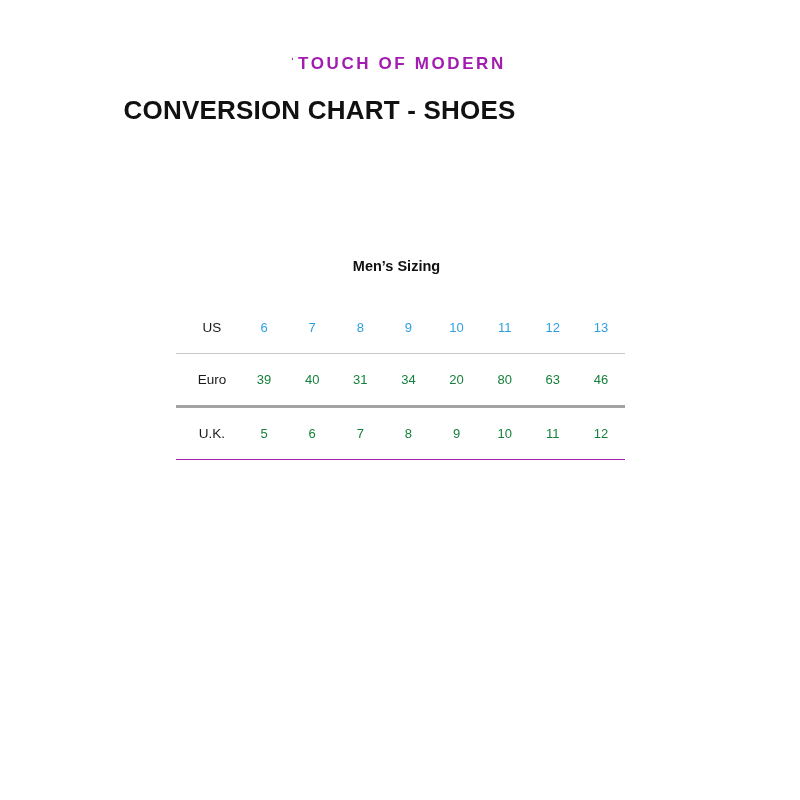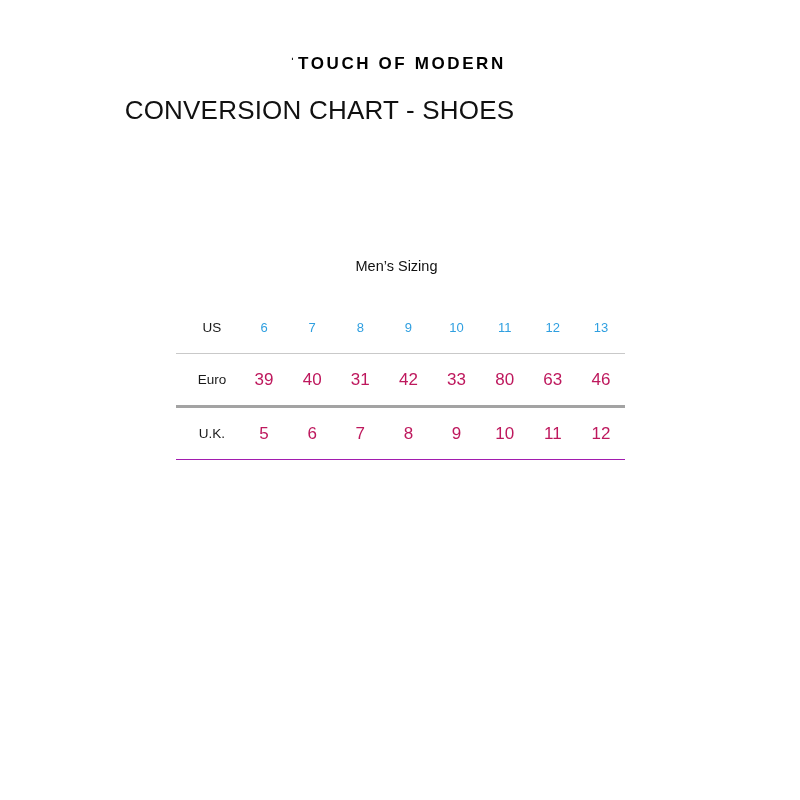--- a/index.html
+++ b/index.html
@@ -21,67 +21,67 @@
   }
   .brand {
     position: absolute;
     top: 54px;
     left: 0;
     width: 796px;
     text-align: center;
     font-size: 17px;
     letter-spacing: 2.6px;
     font-weight: 700;
-    color: #000000;
+    color: #a21caf;
   }
   .brand .brand-mark {
     display: inline-block;
     transform: translateY(-2px);
     font-size: 13px;
     margin-right: 1px;
   }
   .chart-title {
     position: absolute;
     top: 95px;
     left: 0;
     width: 639px;
     text-align: center;
     font-size: 26px;
-    font-weight: 400;
+    font-weight: 700;
     letter-spacing: 0.2px;
     color: #111111;
   }
   .section-title {
     position: absolute;
     top: 258px;
     left: 0;
     width: 793px;
     text-align: center;
     font-size: 14.5px;
-    font-weight: 400;
+    font-weight: 700;
     color: #111111;
   }
   .table-wrap {
     position: absolute;
     top: 302px;
     left: 176px;
     width: 449px;
   }
   table.size-table {
     border-collapse: collapse;
     width: 449px;
     table-layout: fixed;
   }
   table.size-table td {
     height: 51px;
-    font-size: 17px;
+    font-size: 13px;
     text-align: center;
     vertical-align: middle;
     padding: 0;
-    color: #be185d;
+    color: #15803d;
   }
   table.size-table td.rowhead {
     text-align: center;
     padding-left: 8px;
     width: 56px;
     font-size: 13.5px;
     color: #1a1a1a;
   }
   tr.row-us td {
     color: #2f9fe0;
@@ -131,22 +131,22 @@
           <td>10</td>
           <td>11</td>
           <td>12</td>
           <td>13</td>
         </tr>
         <tr class="row-euro">
           <td class="rowhead">Euro</td>
           <td>39</td>
           <td>40</td>
           <td>31</td>
-          <td>42</td>
-          <td>33</td>
+          <td>34</td>
+          <td>20</td>
           <td>80</td>
           <td>63</td>
           <td>46</td>
         </tr>
         <tr class="row-uk">
           <td class="rowhead">U.K.</td>
           <td>5</td>
           <td>6</td>
           <td>7</td>
           <td>8</td>

